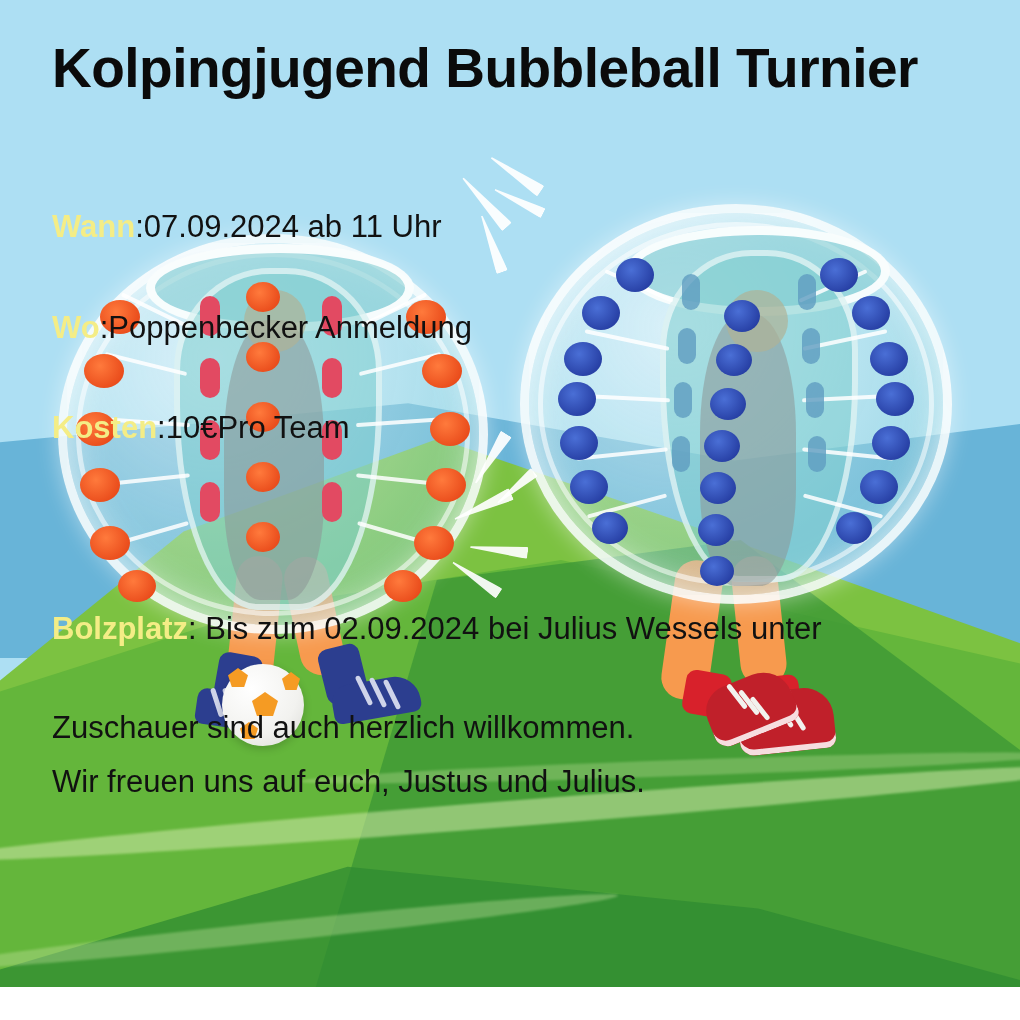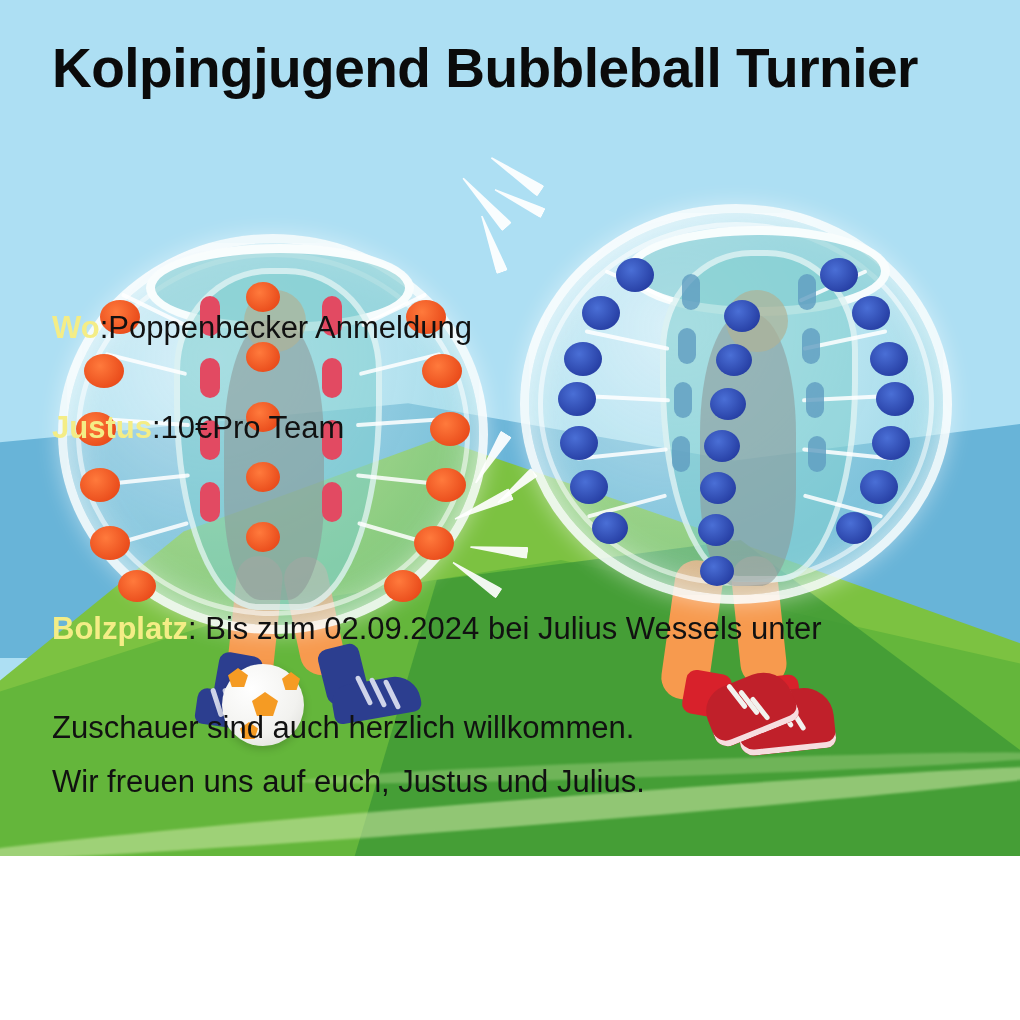--- a/index.html
+++ b/index.html
@@ -1,21 +1,21 @@
 <!DOCTYPE html>
 <html><head>
 <meta charset="utf-8">
 <title>Kolpingjugend Bubbleball Turnier</title>
 <style>
   html,body{margin:0;padding:0;background:#ffffff;}
   body{font-family:"Liberation Sans","DejaVu Sans",sans-serif;}
 
   #poster{
     position:relative;
-    width:1020px;height:856px;
+    width:1020px;height:987px;
     overflow:hidden;
     background:#aadcf2;
   }
 
   
   .scene{position:absolute;inset:0;overflow:hidden;}
 
   .sky{position:absolute;left:0;top:0;width:100%;height:100%;background:#addff3;}
 
   
@@ -309,27 +309,30 @@
     <div class="impact" style="left:452px;top:500px;width:62px;height:13px;transform:rotate(-24deg);"></div>
     <div class="impact" style="left:470px;top:544px;width:58px;height:12px;transform:rotate(6deg);"></div>
     <div class="impact" style="left:448px;top:572px;width:56px;height:12px;transform:rotate(34deg);"></div>
     <div class="impact" style="left:492px;top:482px;width:48px;height:11px;transform:rotate(-40deg);"></div>
   </div>
 
   <div class="text-layer">
 
     <div class="title">Kolpingjugend Bubbleball Turnier</div>
 
+    <div class="line l-wann">
+      <span class="lbl">Wann</span><span>:</span><span>07.09.2024 ab 11 Uhr</span>
+    </div>
 
     <div class="line l-wo">
       <span class="lbl">Wo</span><span>:</span><span>Poppenbecker Anmeldung</span>
     </div>
 
     <div class="line l-kosten">
-      <span class="lbl">Justus</span><span>:</span><span>10€Pro Team</span>
+      <span class="lbl">Kosten</span><span>:</span><span>10€Pro Team</span>
     </div>
 
 
 
     <div class="line l-anmeld">
       <span class="lbl">Bolzplatz</span><span>:</span><span> Bis zum 02.09.2024 bei Julius Wessels unter</span>
     </div>
 
     <div class="line l-zuschauer">Zuschauer sind auch herzlich willkommen.</div>
     <div class="line l-wir">Wir freuen uns auf euch, Justus und Julius.</div>

